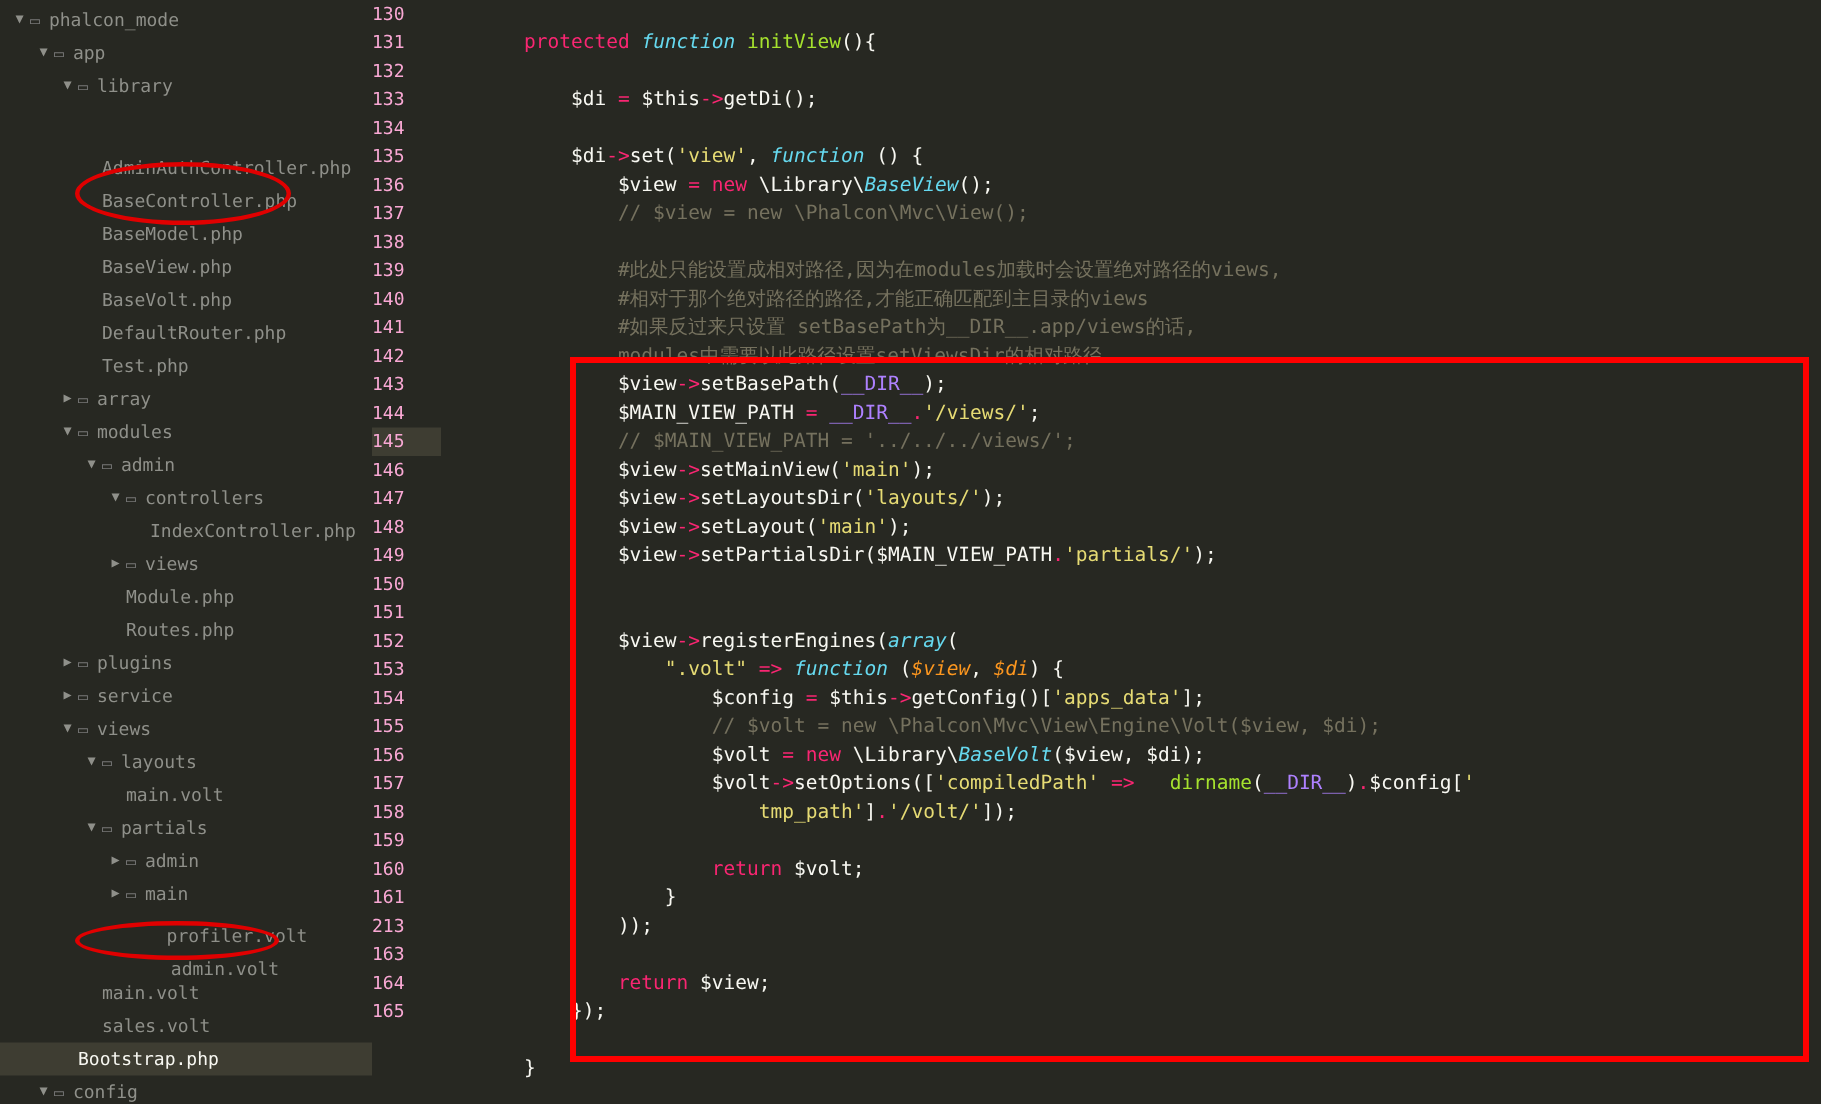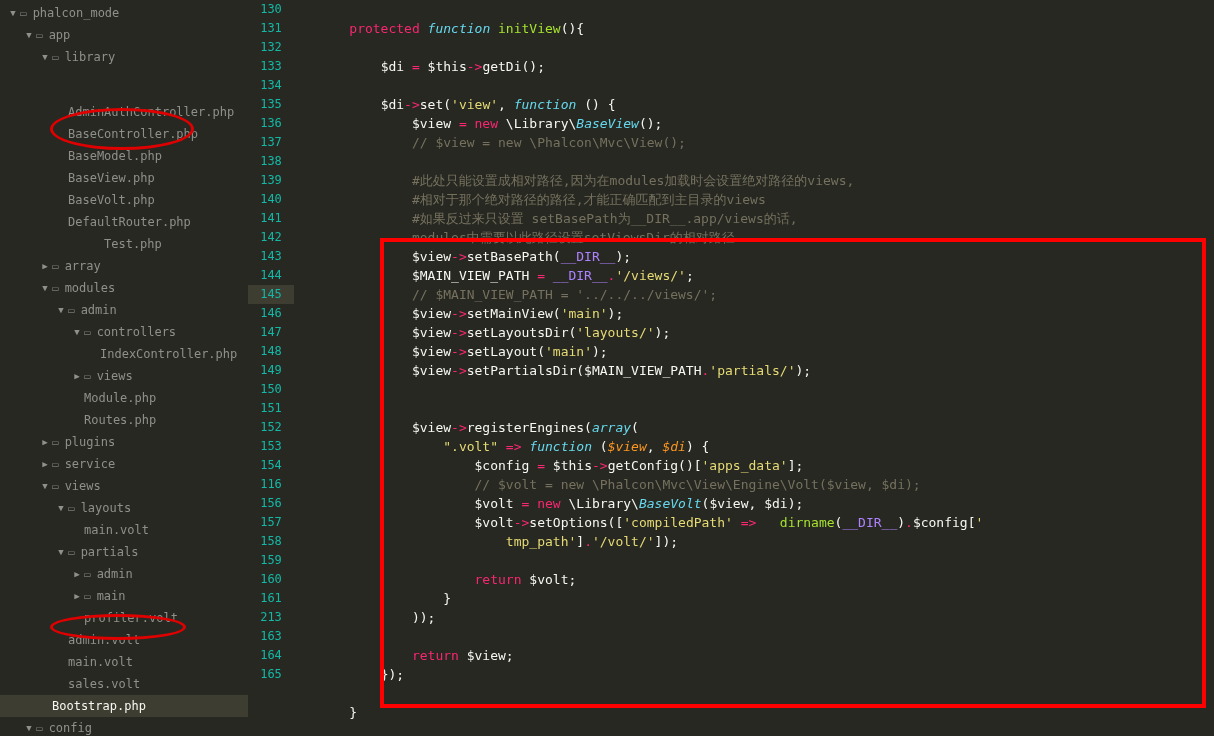--- a/index.html
+++ b/index.html
@@ -57,22 +57,22 @@
   }
   .editor-area {
     flex: 1;
     display: flex;
     background: #272822;
     position: relative;
   }
   .gutter {
     width: 58px;
     background: #272822;
-    color: #14b8a6;
-    text-align: center;
+    color: #f9a8d4;
+    text-align: left;
     padding: 0 12px 0 0;
     flex-shrink: 0;
   }
   .gutter div { height: 19px; line-height: 19px; font-size: 12px; }
   .code {
     flex: 1;
     padding-left: 12px;
     position: relative;
   }
   .code-line { height: 19px; line-height: 19px; white-space: pre; font-size: 13px; }
@@ -127,21 +127,21 @@
       <span class="label">BaseView.php</span>
     </div>
     <div class="tree-row" style="padding-left: 56px;">
       <span class="arrow">&nbsp;</span>
       <span class="label">BaseVolt.php</span>
     </div>
     <div class="tree-row" style="padding-left: 56px;">
       <span class="arrow">&nbsp;</span>
       <span class="label">DefaultRouter.php</span>
     </div>
-    <div class="tree-row" style="padding-left: 56px; margin-left: 36px;">
+    <div class="tree-row" style="padding-left: 56px;">
       <span class="arrow">&nbsp;</span>
       <span class="label">Test.php</span>
     </div>
     <div class="tree-row" style="padding-left: 40px;">
       <span class="arrow">▶</span>
       <span class="folder-icon">▭</span>
       <span class="label">array</span>
     </div>
     <div class="tree-row" style="padding-left: 40px;">
       <span class="arrow">▼</span>
@@ -207,25 +207,25 @@
     <div class="tree-row" style="padding-left: 72px;">
       <span class="arrow">▶</span>
       <span class="folder-icon">▭</span>
       <span class="label">admin</span>
     </div>
     <div class="tree-row" style="padding-left: 72px;">
       <span class="arrow">▶</span>
       <span class="folder-icon">▭</span>
       <span class="label">main</span>
     </div>
-    <div class="tree-row" style="padding-left: 72px;">
+    <div class="tree-row" style="padding-left: 72px; flex-direction: column;">
       <span class="arrow">&nbsp;</span>
       <span class="label">profiler.volt</span>
     </div>
-    <div class="tree-row" style="padding-left: 56px;">
+    <div class="tree-row" style="padding-left: 56px; flex-direction: column;">
       <span class="arrow">&nbsp;</span>
       <span class="label">admin.volt</span>
     </div>
     <div class="tree-row" style="padding-left: 56px;">
       <span class="arrow">&nbsp;</span>
       <span class="label">main.volt</span>
     </div>
     <div class="tree-row" style="padding-left: 56px;">
       <span class="arrow">&nbsp;</span>
       <span class="label">sales.volt</span>
@@ -271,21 +271,21 @@
       <div class="hl">145</div>
       <div>146</div>
       <div>147</div>
       <div>148</div>
       <div>149</div>
       <div>150</div>
       <div>151</div>
       <div>152</div>
       <div>153</div>
       <div>154</div>
-      <div>116</div>
+      <div>155</div>
       <div>156</div>
       <div>157</div>
       <div>158</div>
       <div>159</div>
       <div>160</div>
       <div>161</div>
       <div>213</div>
       <div>163</div>
       <div>164</div>
       <div>165</div>

